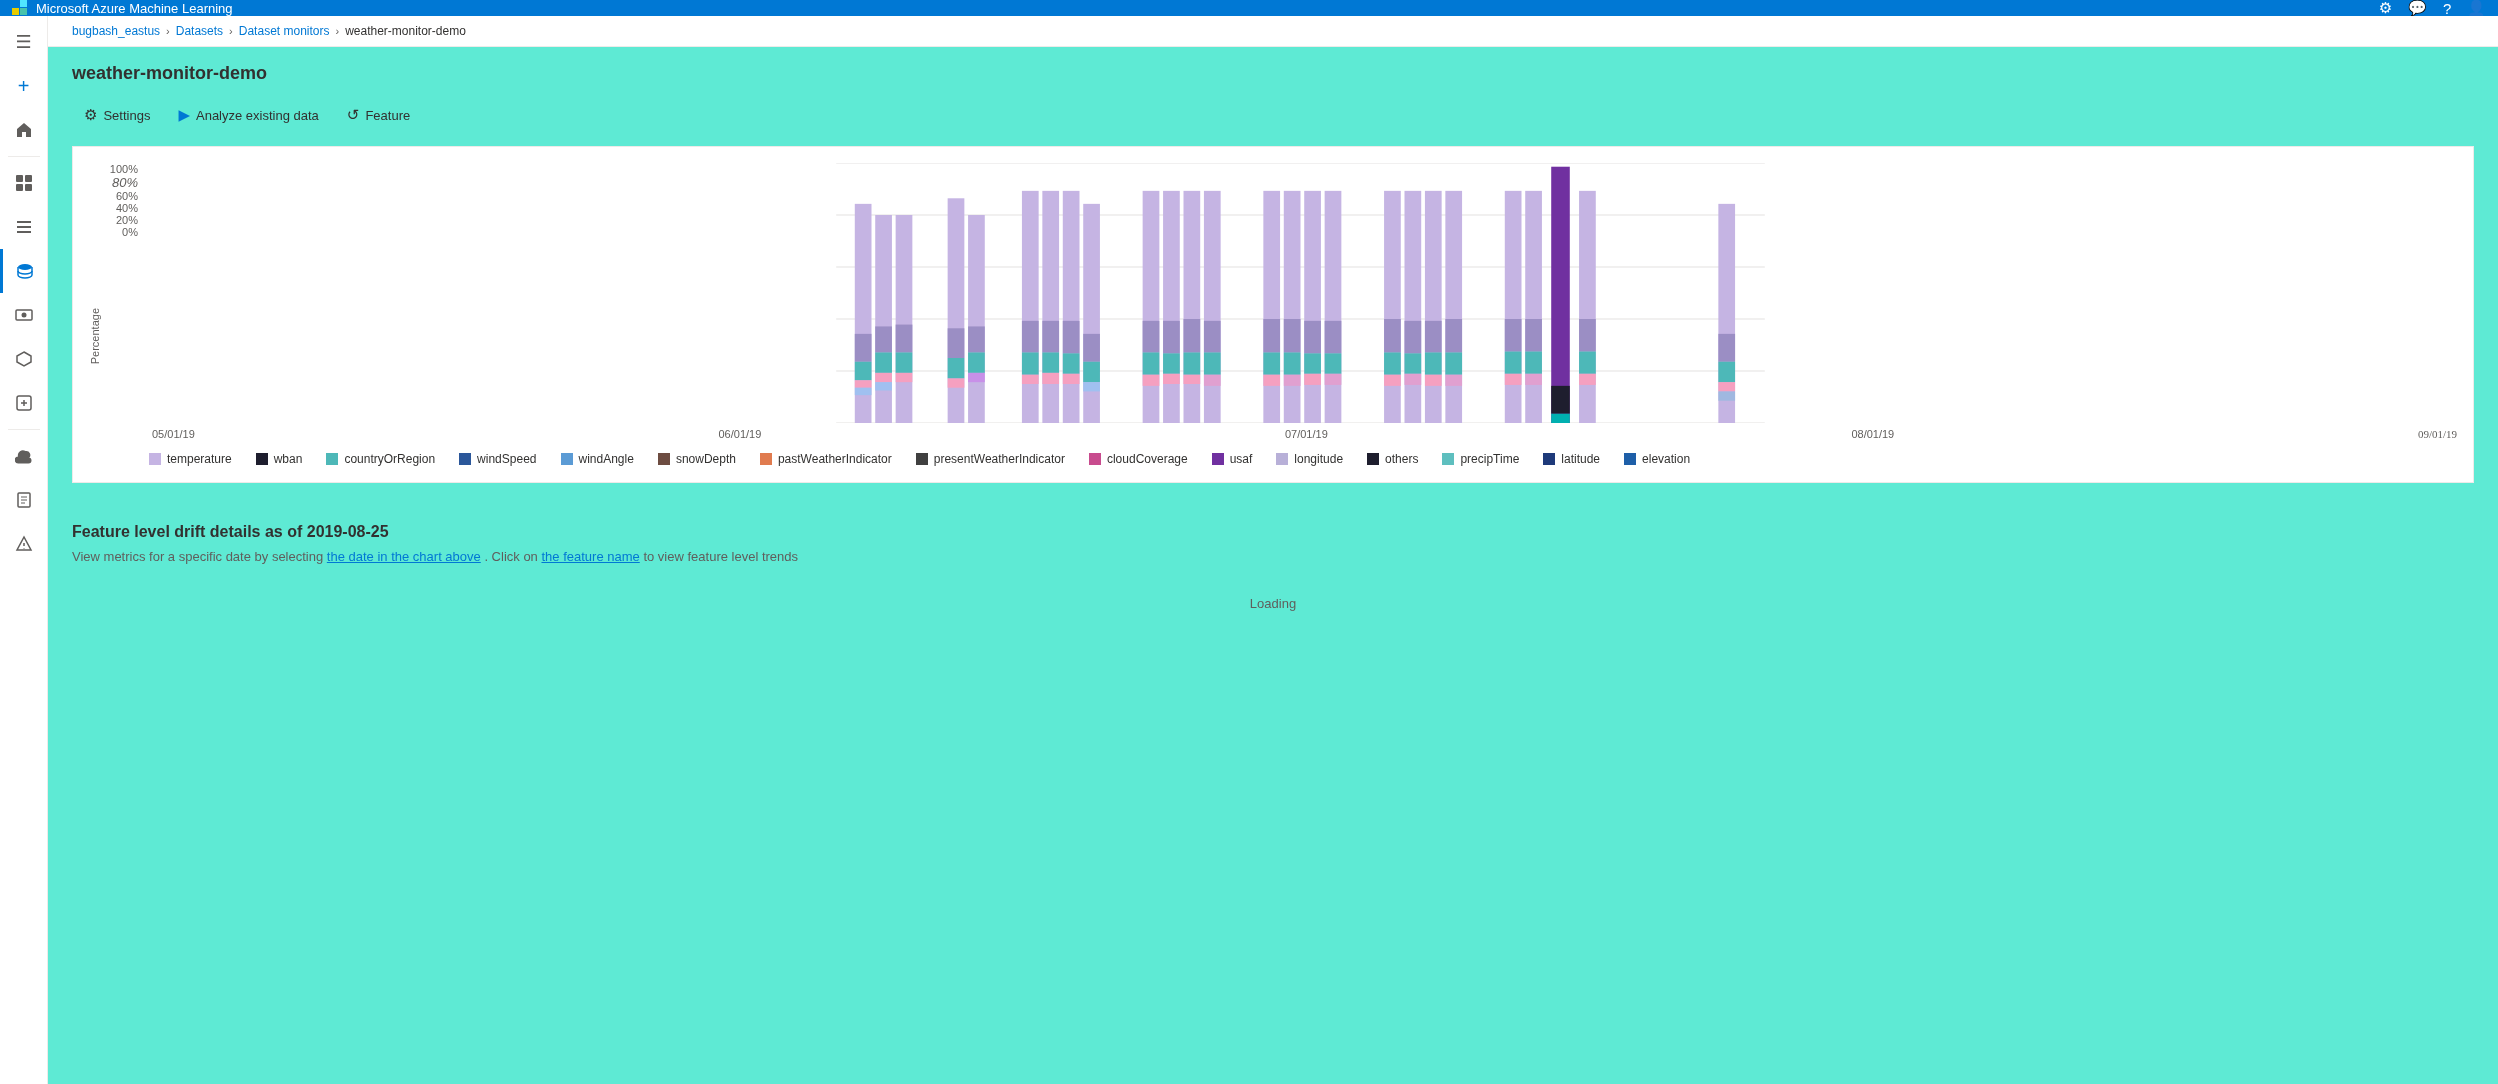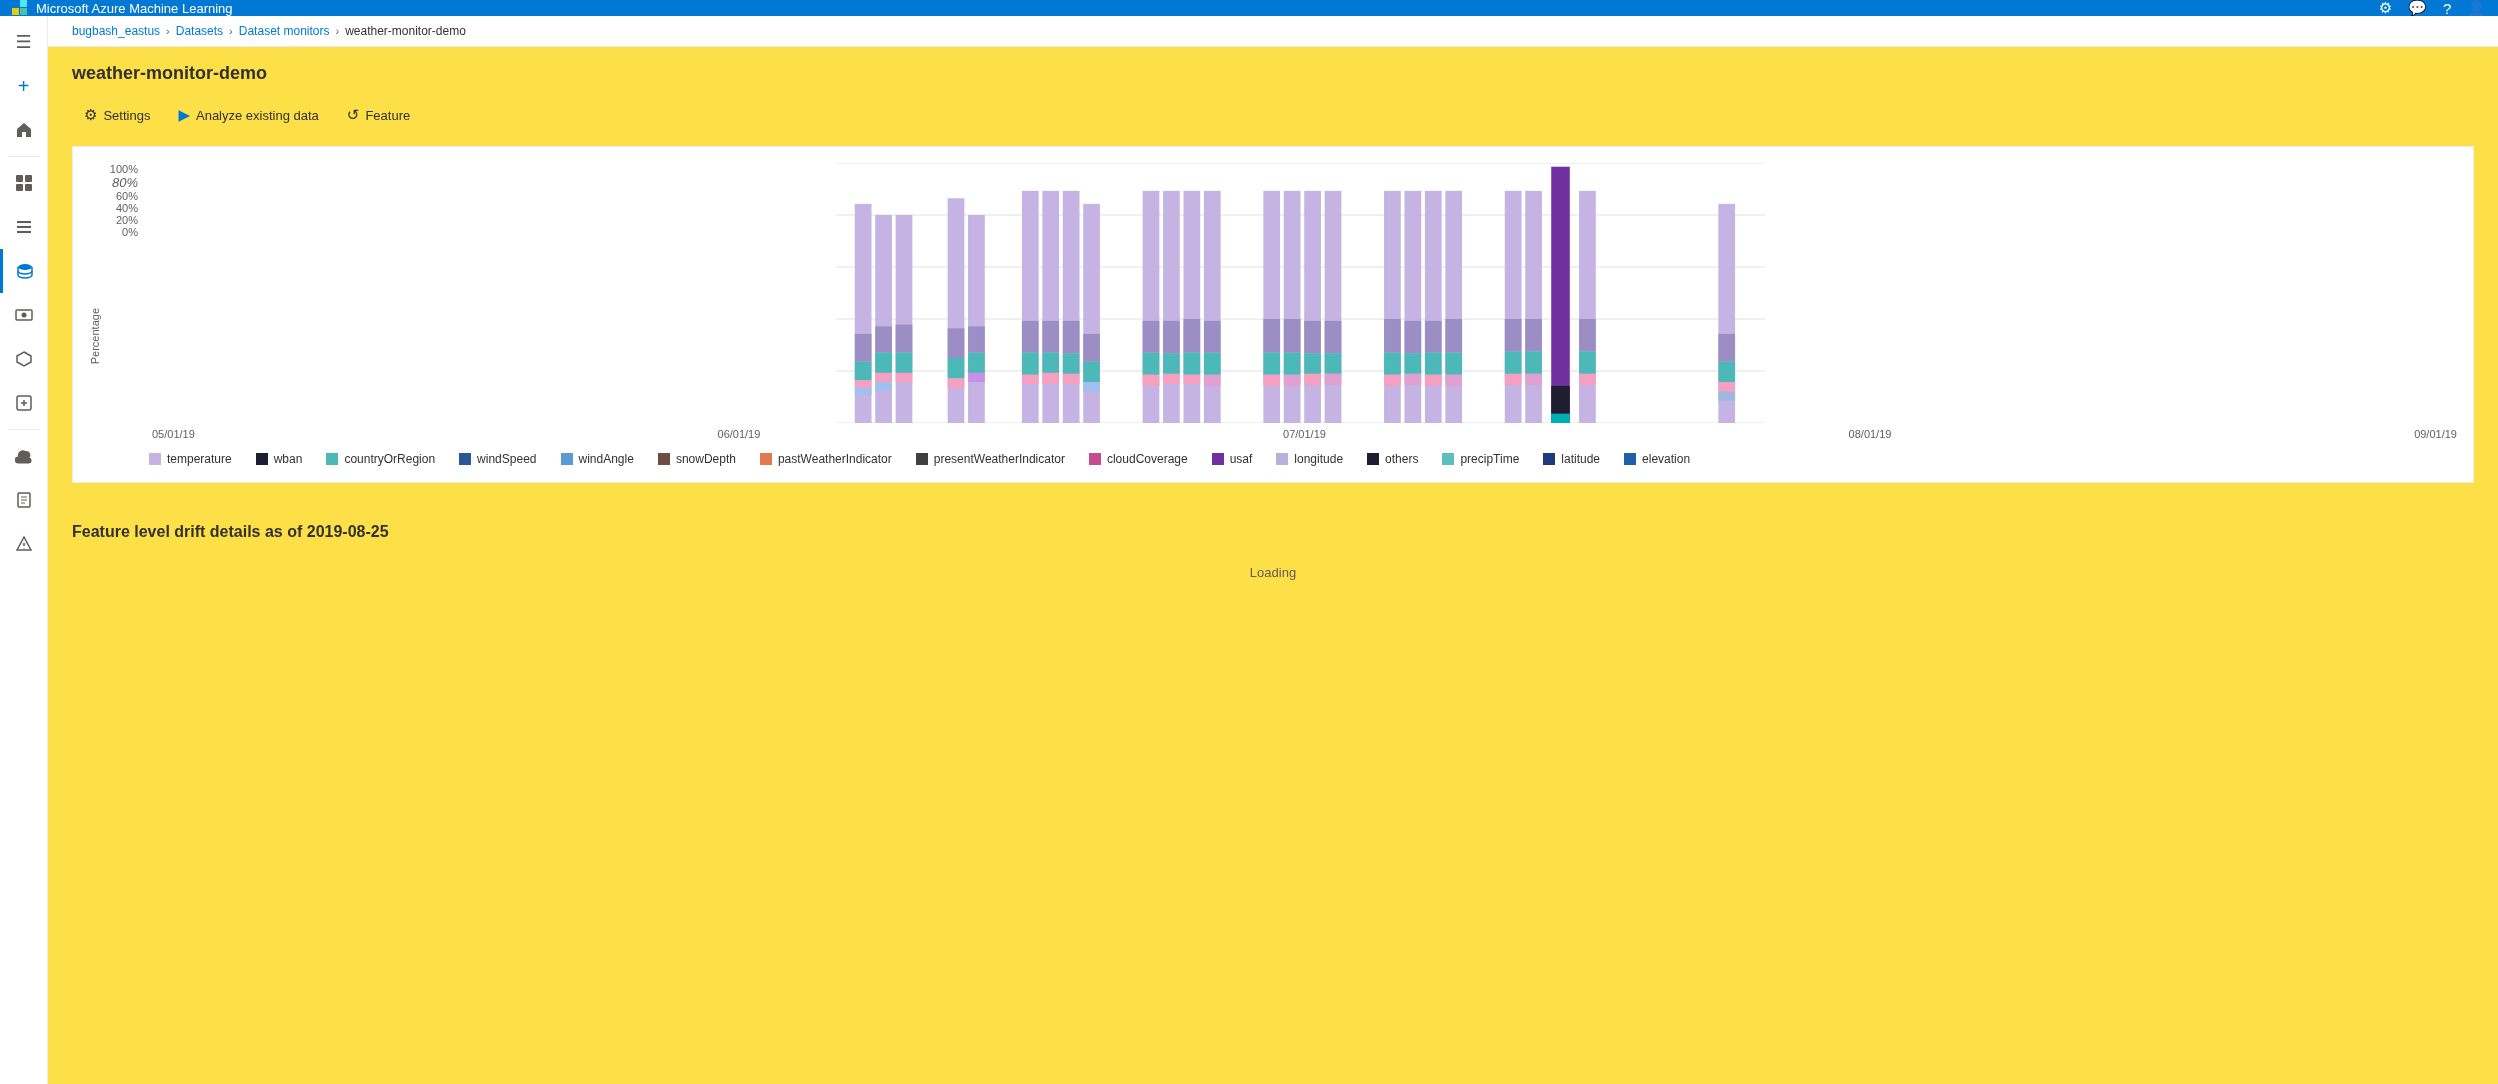--- a/index.html
+++ b/index.html
@@ -44,21 +44,21 @@
       color: #605e5c;
       font-size: 18px;
     }
     .sidebar-item.active { color: #0078d4; border-left: 2px solid #0078d4; }
     .sidebar-divider { width: 32px; height: 1px; background: #edebe9; margin: 4px 0; }
     
     
     .content-area {
       flex: 1;
       overflow: auto;
-      background: #fde047;
+      background: #5eead4;
       display: flex;
       flex-direction: column;
     }
     
     
     .breadcrumb {
       padding: 8px 24px;
       display: flex;
       align-items: center;
       gap: 6px;
@@ -418,21 +418,21 @@
               <rect x="950" y="236" width="18" height="10" fill="#f5a0c0"></rect>
               <rect x="950" y="246" width="18" height="10" fill="#a0b8e0"></rect>
             </svg>
 
             
             <div style="display:flex; justify-content:space-between; padding:0 0 0 8px; margin-top:2px;">
               <span class="x-label" style="font-size:11px;color:#605e5c;">05/01/19</span>
               <span class="x-label" style="font-size:11px;color:#605e5c;">06/01/19</span>
               <span class="x-label" style="font-size:11px;color:#605e5c;">07/01/19</span>
               <span class="x-label" style="font-size:11px;color:#605e5c;">08/01/19</span>
-              <span class="x-label" style="font-size:11px;color:#605e5c;">09/01/19</span>
+              <span class="x-label" style="font-size:11px;color:#605e5c;font-family:Liberation Serif, serif;">09/01/19</span>
             </div>
           </div>
         </div>
 
         <div class="legend">
           <div class="legend-item">
             <div class="legend-color" style="background:#c5b4e3;"></div>
             <span>temperature</span>
           </div>
           <div class="legend-item">
@@ -489,17 +489,24 @@
           </div>
           <div class="legend-item">
             <div class="legend-color" style="background:#1e5fa8;"></div>
             <span>elevation</span>
           </div>
         </div>
       </div>
 
       <div class="drift-section">
         <h2 class="drift-title">Feature level drift details as of 2019-08-25</h2>
+        <p class="drift-subtitle">
+          View metrics for a specific date by selecting 
+          <a href="#">the date in the chart above</a>
+          . Click on 
+          <a href="#">the feature name</a>
+          <span> to view feature level trends</span>
+        </p>
         <div class="loading-text">Loading</div>
       </div>
     </div>
   </div>
 </div>
 
 </body></html>

